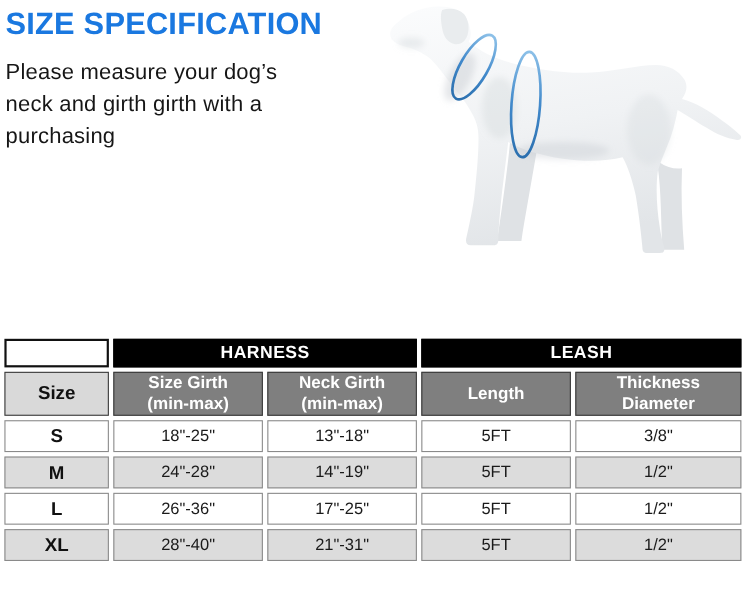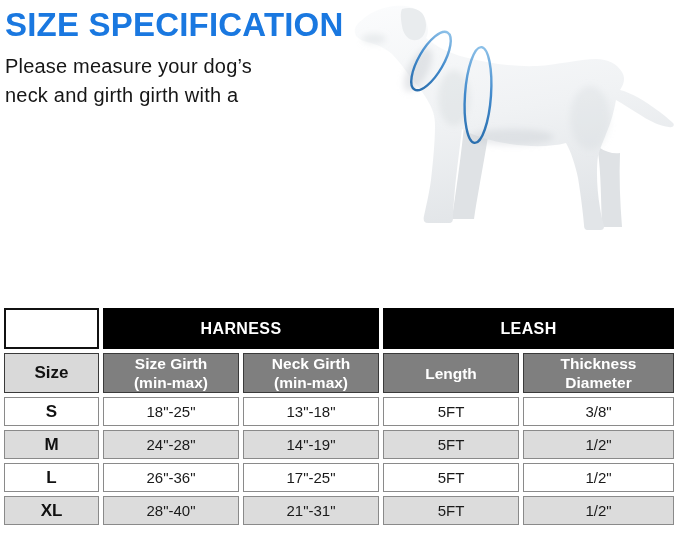--- a/index.html
+++ b/index.html
@@ -12,21 +12,21 @@
     width: 679px;
     height: 538px;
     background: #ffffff;
     overflow: hidden;
   }
 
   
   .title {
     position: absolute;
     left: 5px; top: 6px;
-    font-size: 33px;
+    font-size: 28px;
     font-weight: bold;
     color: #1a78e0;
     letter-spacing: 0.2px;
     white-space: nowrap;
   }
   .desc {
     position: absolute;
     left: 5px; top: 52px;
     font-size: 20px;
     color: #161616;
@@ -56,21 +56,21 @@
     text-align: center;
     vertical-align: middle;
     padding: 0;
   }
   col.c0 { width: 95px; }
   col.c1 { width: 136px; }
   col.c2 { width: 136px; }
   col.c3 { width: 136px; }
   col.c4 { width: 151px; }
 
-  .r-group td { height: 41px; }
+  .r-group td { height: 26px; }
   .r-cols  td { height: 36px; }
   .r-data  td { height: 29px; }
 
   td.cell-empty {
     background: #ffffff;
     border: 2px solid #111111;
   }
   td.cell-group {
     background: #000000;
     border: 2px solid #000000;
@@ -113,20 +113,21 @@
 </head>
 <body>
 
 <div class="canvas">
 
   <div class="title">SIZE SPECIFICATION</div>
 
   <div class="desc">
     <div class="line">Please measure your dog’s</div>
     <div class="line">neck and girth girth with a</div>
+    <div class="line">purchasing</div>
   </div>
 
   <div class="dog-wrap">
     <svg width="327" height="245" viewBox="0 0 327 245" xmlns="http://www.w3.org/2000/svg">
       <defs>
         <linearGradient id="bodyGrad" x1="0" y1="0" x2="0.25" y2="1">
           <stop offset="0" stop-color="#fbfcfd"></stop>
           <stop offset="0.55" stop-color="#f0f2f4"></stop>
           <stop offset="1" stop-color="#e2e5e8"></stop>
         </linearGradient>

